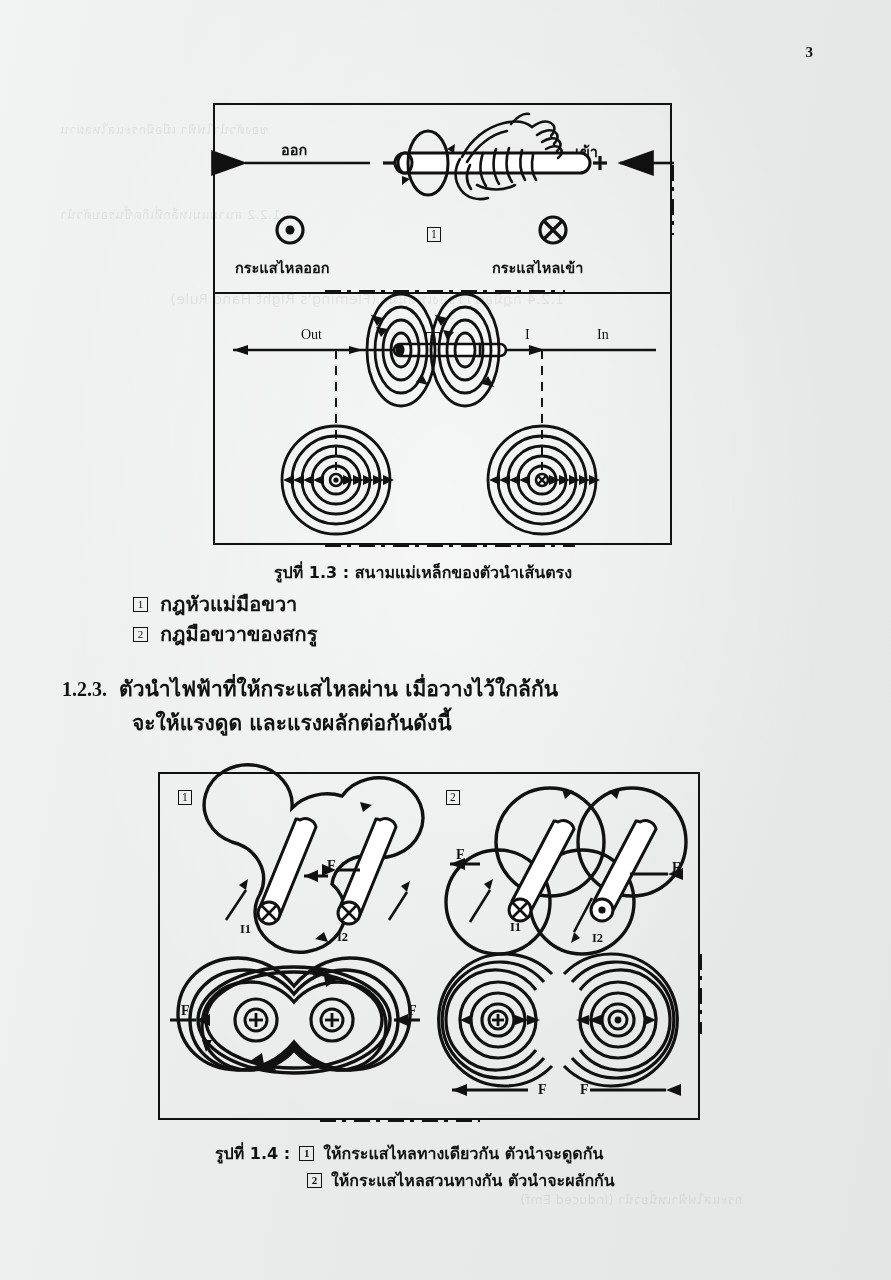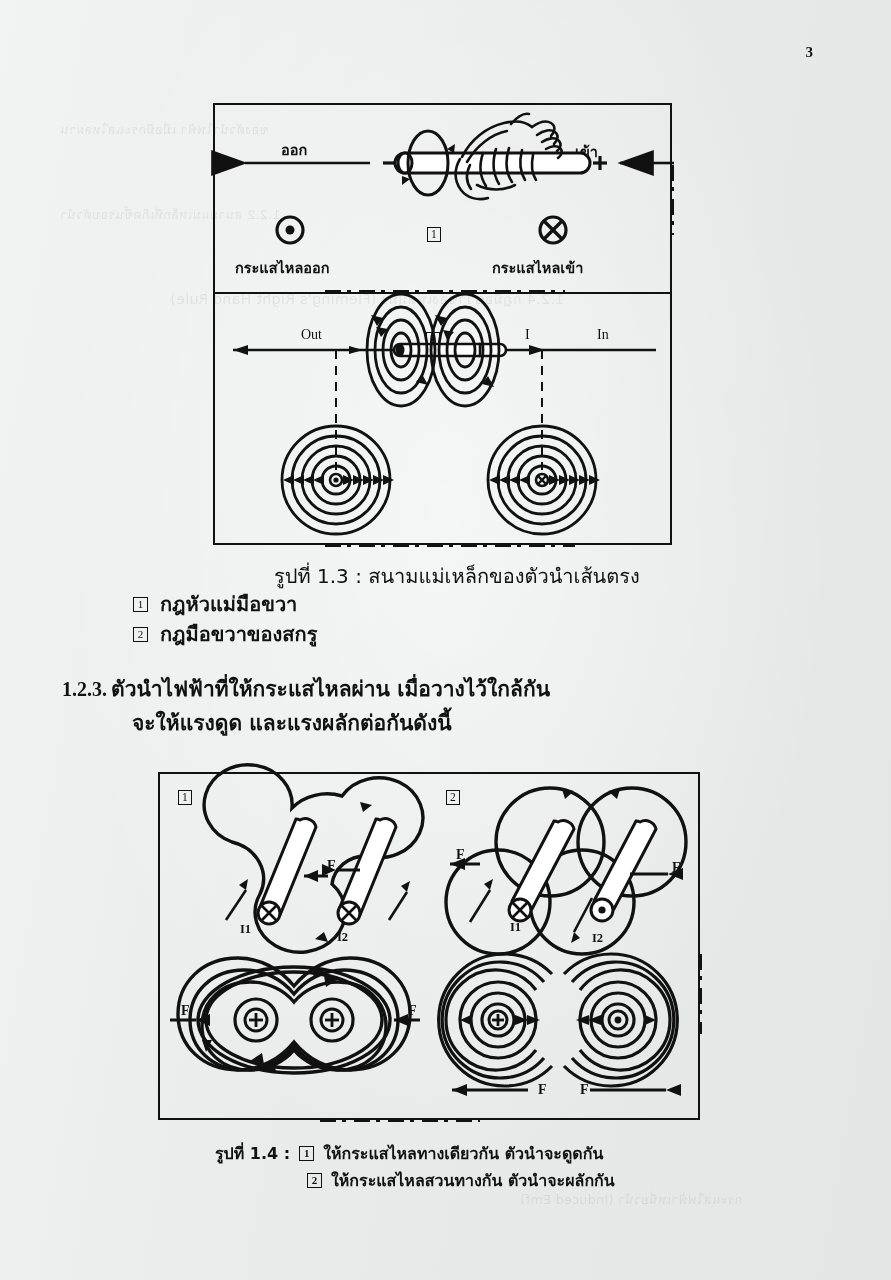--- a/index.html
+++ b/index.html
@@ -55,33 +55,33 @@
 
   .lbl{position:absolute;white-space:nowrap;}
   .lbl-thai{font-size:14.5px;font-weight:bold;}
   .lbl-lat{font-family:"Liberation Serif","DejaVu Serif",serif;font-size:14px;}
   .lbl-F{font-family:"Liberation Serif","DejaVu Serif",serif;font-size:14px;font-weight:bold;}
   .lbl-I{font-family:"Liberation Serif","DejaVu Serif",serif;font-size:12.5px;font-weight:bold;}
 
   
   .caption{
     position:absolute;white-space:nowrap;
-    font-size:20px;font-weight:normal;
+    font-size:16px;font-weight:bold;
   }
   .legend-row{position:absolute;display:flex;align-items:center;gap:12px;}
   .legend-box{
     border:1.5px solid #111;width:15px;height:15px;
     display:flex;align-items:center;justify-content:center;
     font-size:11px;font-family:"Liberation Serif","DejaVu Serif",serif;
     box-sizing:border-box;
   }
   .legend-text{font-size:20px;font-weight:bold;}
 
   .section-head{position:absolute;left:62px;top:672px;width:700px;}
-  .section-head .ln{display:flex;gap:4px;font-size:21px;font-weight:bold;line-height:34px;white-space:nowrap;}
+  .section-head .ln{display:flex;gap:12px;font-size:21px;font-weight:bold;line-height:34px;white-space:nowrap;}
   .sec-no{font-family:"Liberation Serif","DejaVu Serif",serif;font-size:20px;}
   .ln2{padding-left:70px;align-items:flex-end;}
 
   .cap14{position:absolute;left:215px;top:1140px;}
   .cap14 .c-line{display:flex;align-items:center;gap:9px;font-size:16px;font-weight:bold;line-height:27px;white-space:nowrap;}
   .cap14 .ind{padding-left:92px;}
 
   svg{display:block;overflow:visible;}
 </style>
 </head>

